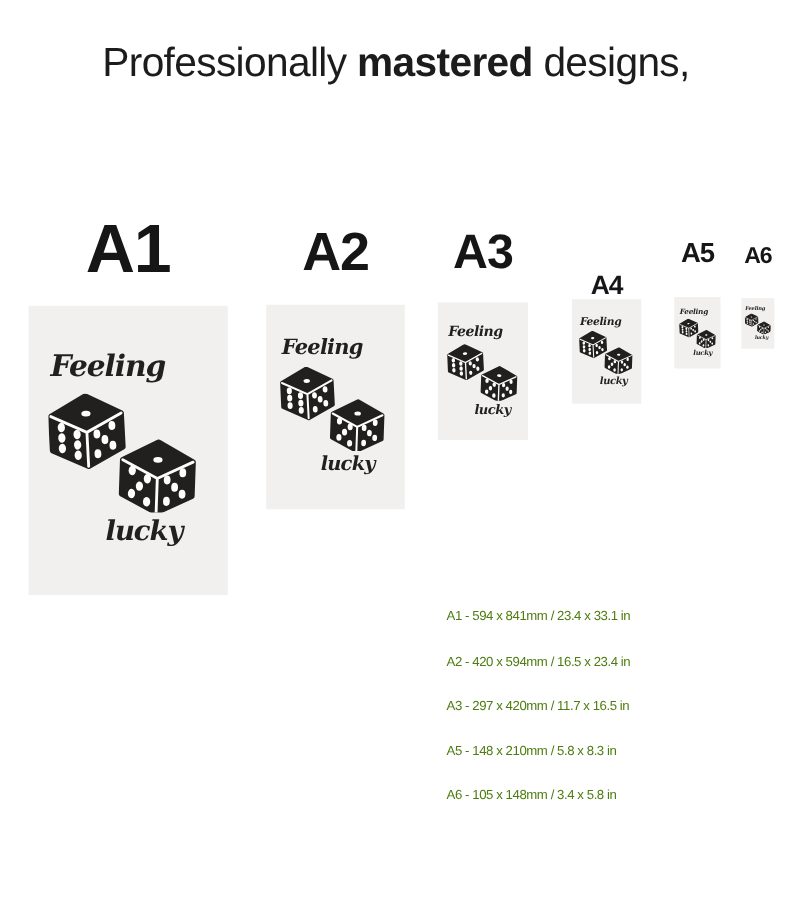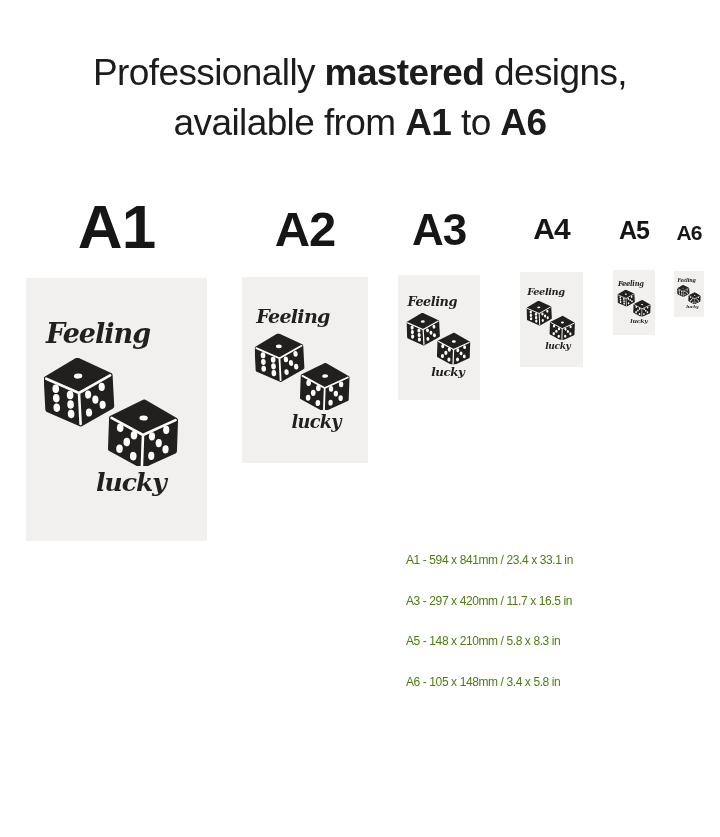--- a/index.html
+++ b/index.html
@@ -2,21 +2,21 @@
 <html><head>
 <meta charset="utf-8">
 <style>
   html,body{margin:0;padding:0;}
   .canvas{
     position:relative;width:720px;height:837px;background:#ffffff;overflow:hidden;
     font-family:"Liberation Sans",sans-serif;color:#1c1c1c;
     --ink:#221f1f;--pip:#fdfdfc;--posterbg:#f1f0ee;
   }
   
-  .heading{position:absolute;top:48px;left:0;right:0;text-align:center;
+  .heading{position:absolute;top:32px;left:0;right:0;text-align:center;
     font-size:37px;line-height:50px;letter-spacing:-0.6px;font-weight:400;}
   .heading b{font-weight:700;}
   
   .size-block{position:absolute;}
   .size-label{position:absolute;bottom:100%;left:50%;transform:translateX(-50%);
     font-weight:700;line-height:1;letter-spacing:-1px;white-space:nowrap;color:#161616;}
   .poster{position:relative;background:var(--posterbg);overflow:hidden;}
   .design{position:absolute;left:0;top:0;width:181px;height:263px;
     transform-origin:0 0;transform:scale(var(--s,1));color:var(--ink);}
   .script{position:absolute;font-family:"DejaVu Serif",serif;font-style:italic;font-weight:700;
@@ -28,39 +28,38 @@
   .block-a1 .poster{width:181px;height:263px;}
   .block-a1 .size-label{font-size:62px;margin-bottom:20px;}
   .block-a2{left:242px;top:277px;width:126px;--s:0.707;}
   .block-a2 .poster{width:126px;height:186px;}
   .block-a2 .size-label{font-size:49px;margin-bottom:23px;}
   .block-a3{left:398px;top:275px;width:82px;--s:0.475;}
   .block-a3 .poster{width:82px;height:125px;}
   .block-a3 .size-label{font-size:44px;margin-bottom:23px;text-align:center;}
   .block-a4{left:520px;top:272px;width:63px;--s:0.361;}
   .block-a4 .poster{width:63px;height:95px;}
-  .block-a4 .size-label{font-size:30px;margin-bottom:28px;}
+  .block-a4 .size-label{font-size:24px;}
   .block-a5{left:613px;top:270px;width:42px;border-radius:13px;--s:0.247;}
   .block-a5 .poster{width:42px;height:65px;}
   .block-a5 .size-label{font-size:25px;margin-bottom:27px;}
   .block-a6{left:674px;top:271px;width:30px;--s:0.175;}
   .block-a6 .poster{width:30px;height:46px;}
   .block-a6 .size-label{font-size:21px;margin-bottom:28px;}
   
   .dims{position:absolute;left:406px;top:540px;margin:0;padding:0;list-style:none;}
   .dims li{font-size:12px;line-height:40.5px;letter-spacing:-0.4px;color:#4d7c0f;white-space:nowrap;}
 </style>
 </head>
 <body>
 
 <div class="canvas" style="--ink: #221f1f; --pip: #fdfdfc; --posterbg: #f1f0ee;">
 
   <div class="heading">
     <div><span>Professionally </span><b>mastered</b><span> designs,</span></div>
-    <div><span>available from </span><b>A1</b><span> to </span><b>A6</b></div>
   </div>
 
   <div class="size-block block-a1">
     <div class="size-label">A1</div>
     <div class="poster">
   <div class="design">
     <div class="script feeling">Feeling</div>
     <svg class="dice" viewBox="0 0 136 108" xmlns="http://www.w3.org/2000/svg">
       <g transform="rotate(-3 35 35)">
         <polygon points="35,2 67,19 67,50 35,66 3,50 3,19" fill="currentColor" stroke="currentColor" stroke-width="5" stroke-linejoin="round"></polygon>
@@ -309,18 +308,19 @@
         <ellipse cx="51" cy="42.5" rx="3.1" ry="4.1" fill="var(--pip)"></ellipse>
       </g>
     </svg>
     <div class="script lucky">lucky</div>
   </div>
 </div>
   </div>
 
   <ul class="dims">
     <li>A1 - 594 x 841mm / 23.4 x 33.1 in</li>
+    <li>A2 - 420 x 594mm / 16.5 x 23.4 in</li>
     <li>A3 - 297 x 420mm / 11.7 x 16.5 in</li>
     <li>A5 - 148 x 210mm / 5.8 x 8.3 in</li>
     <li>A6 - 105 x 148mm / 3.4 x 5.8 in</li>
   </ul>
 
 </div>
 
 </body></html>

